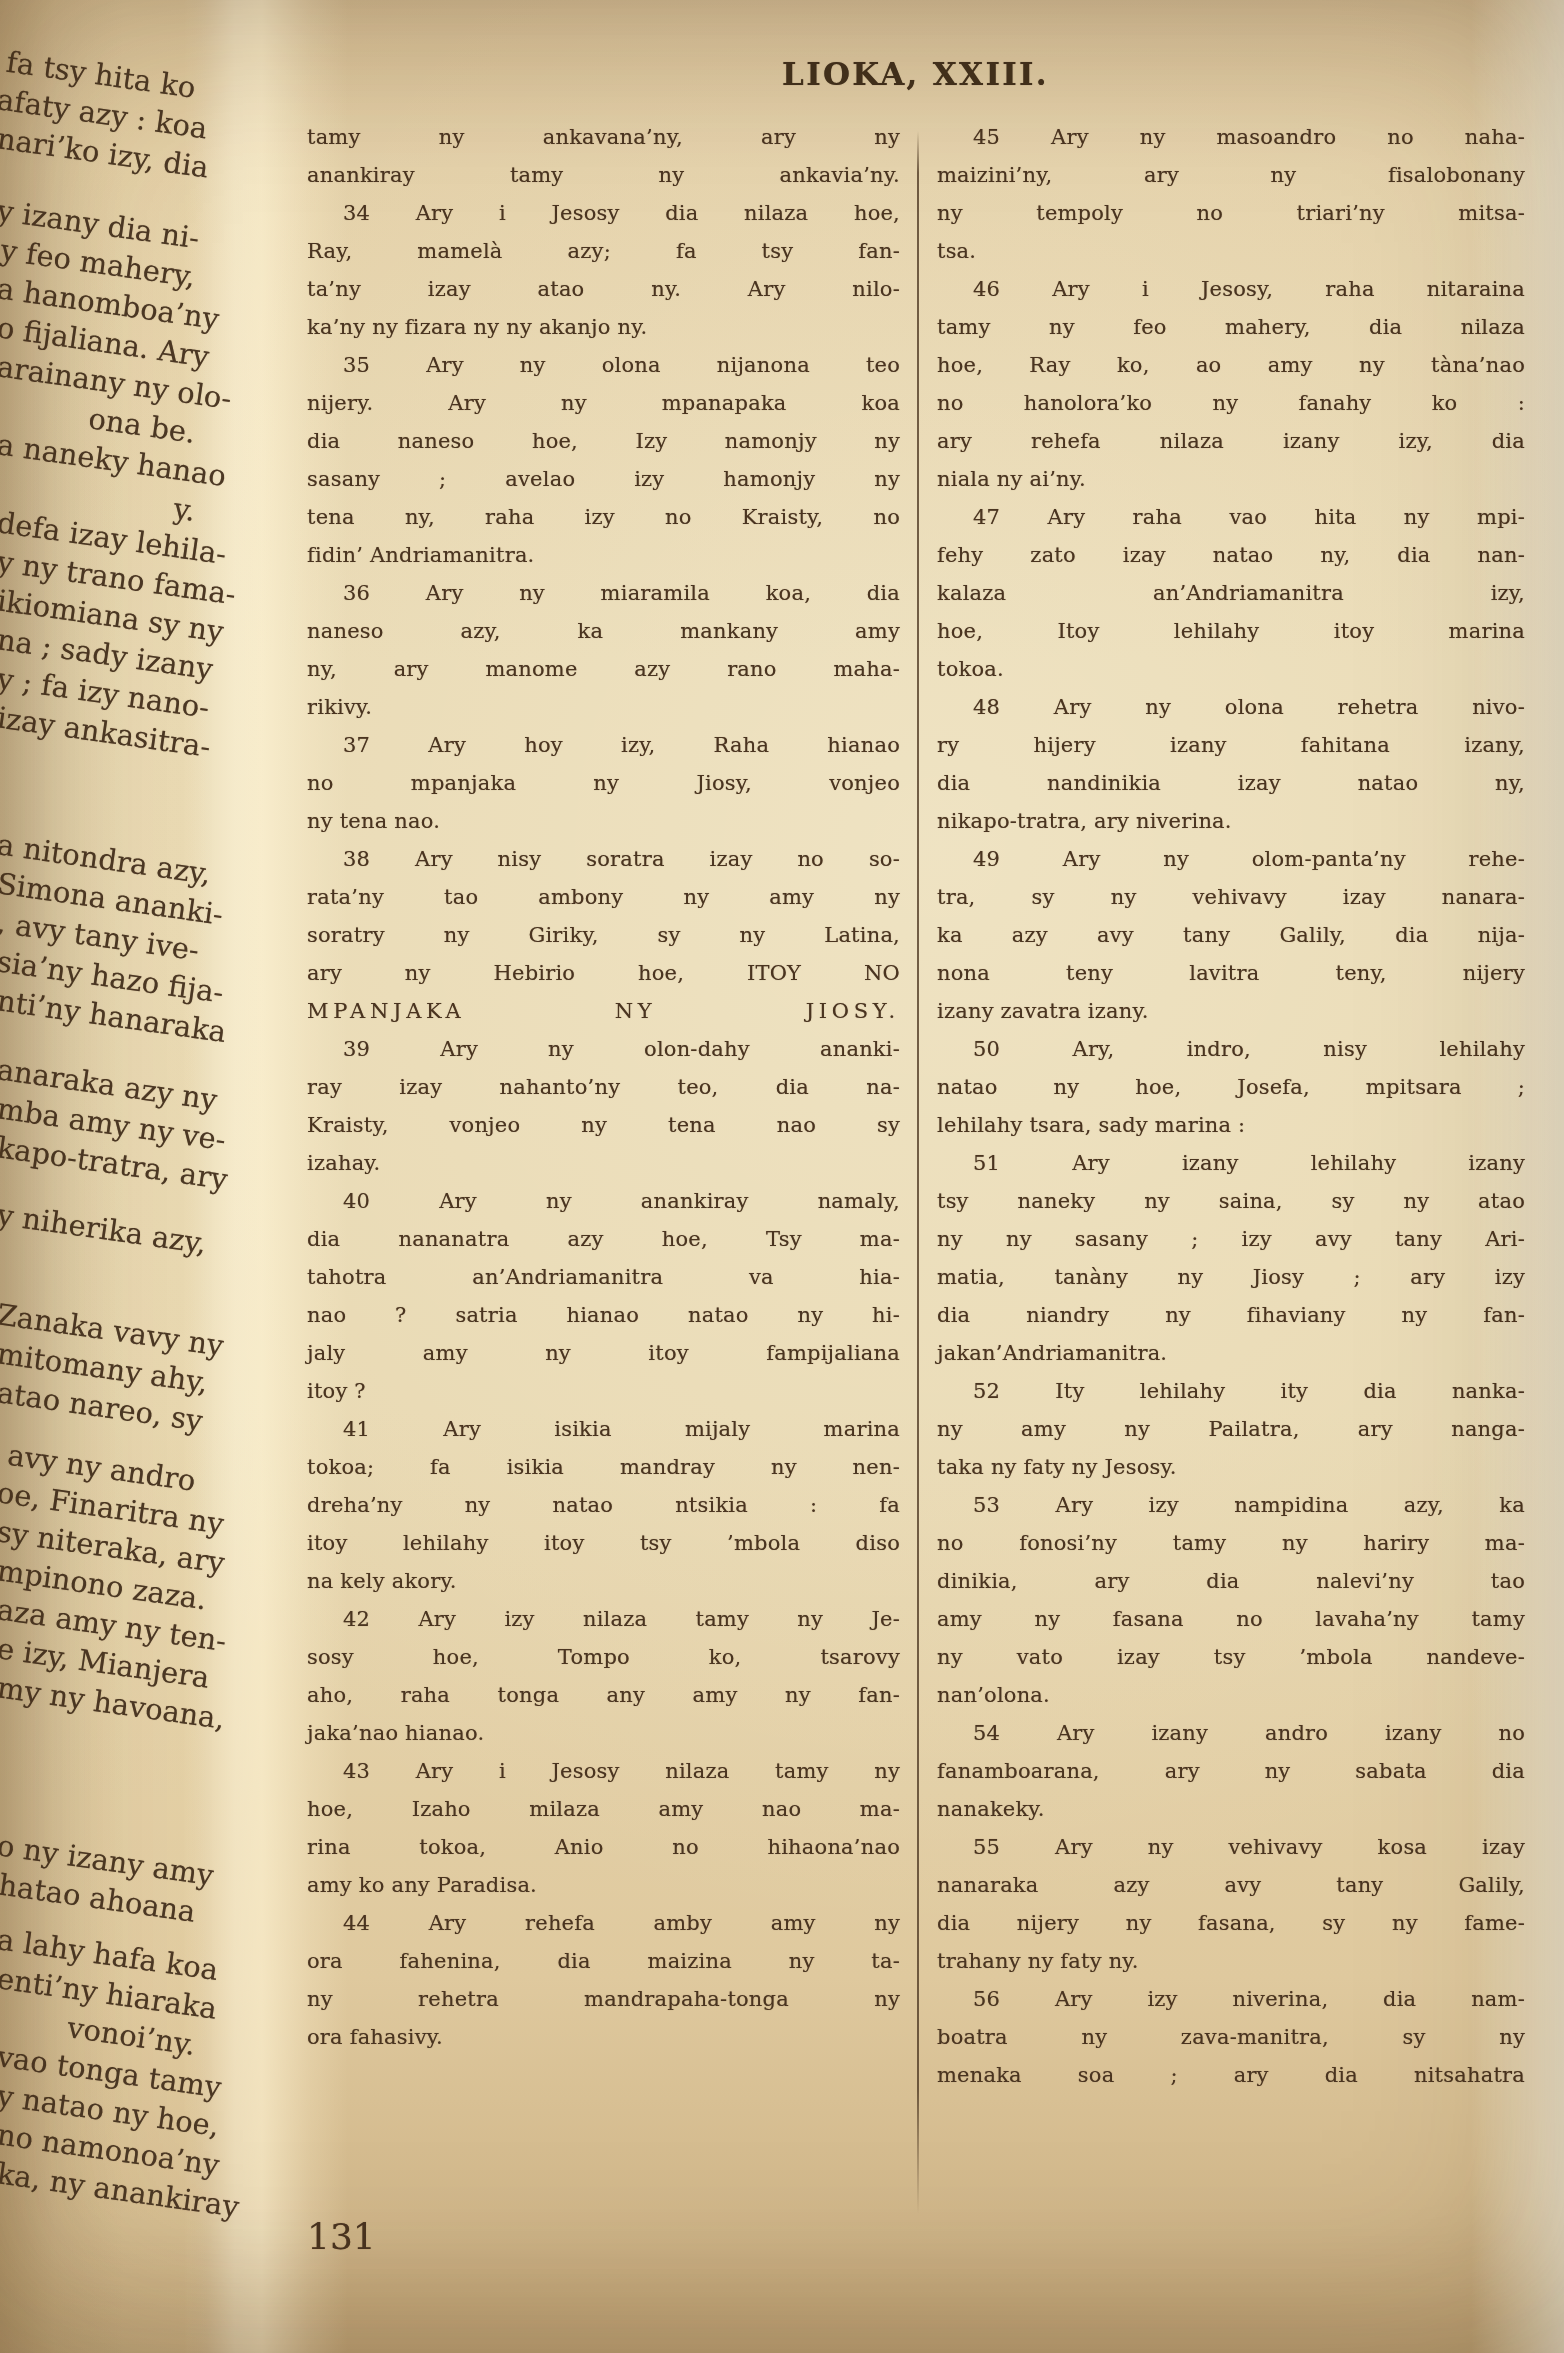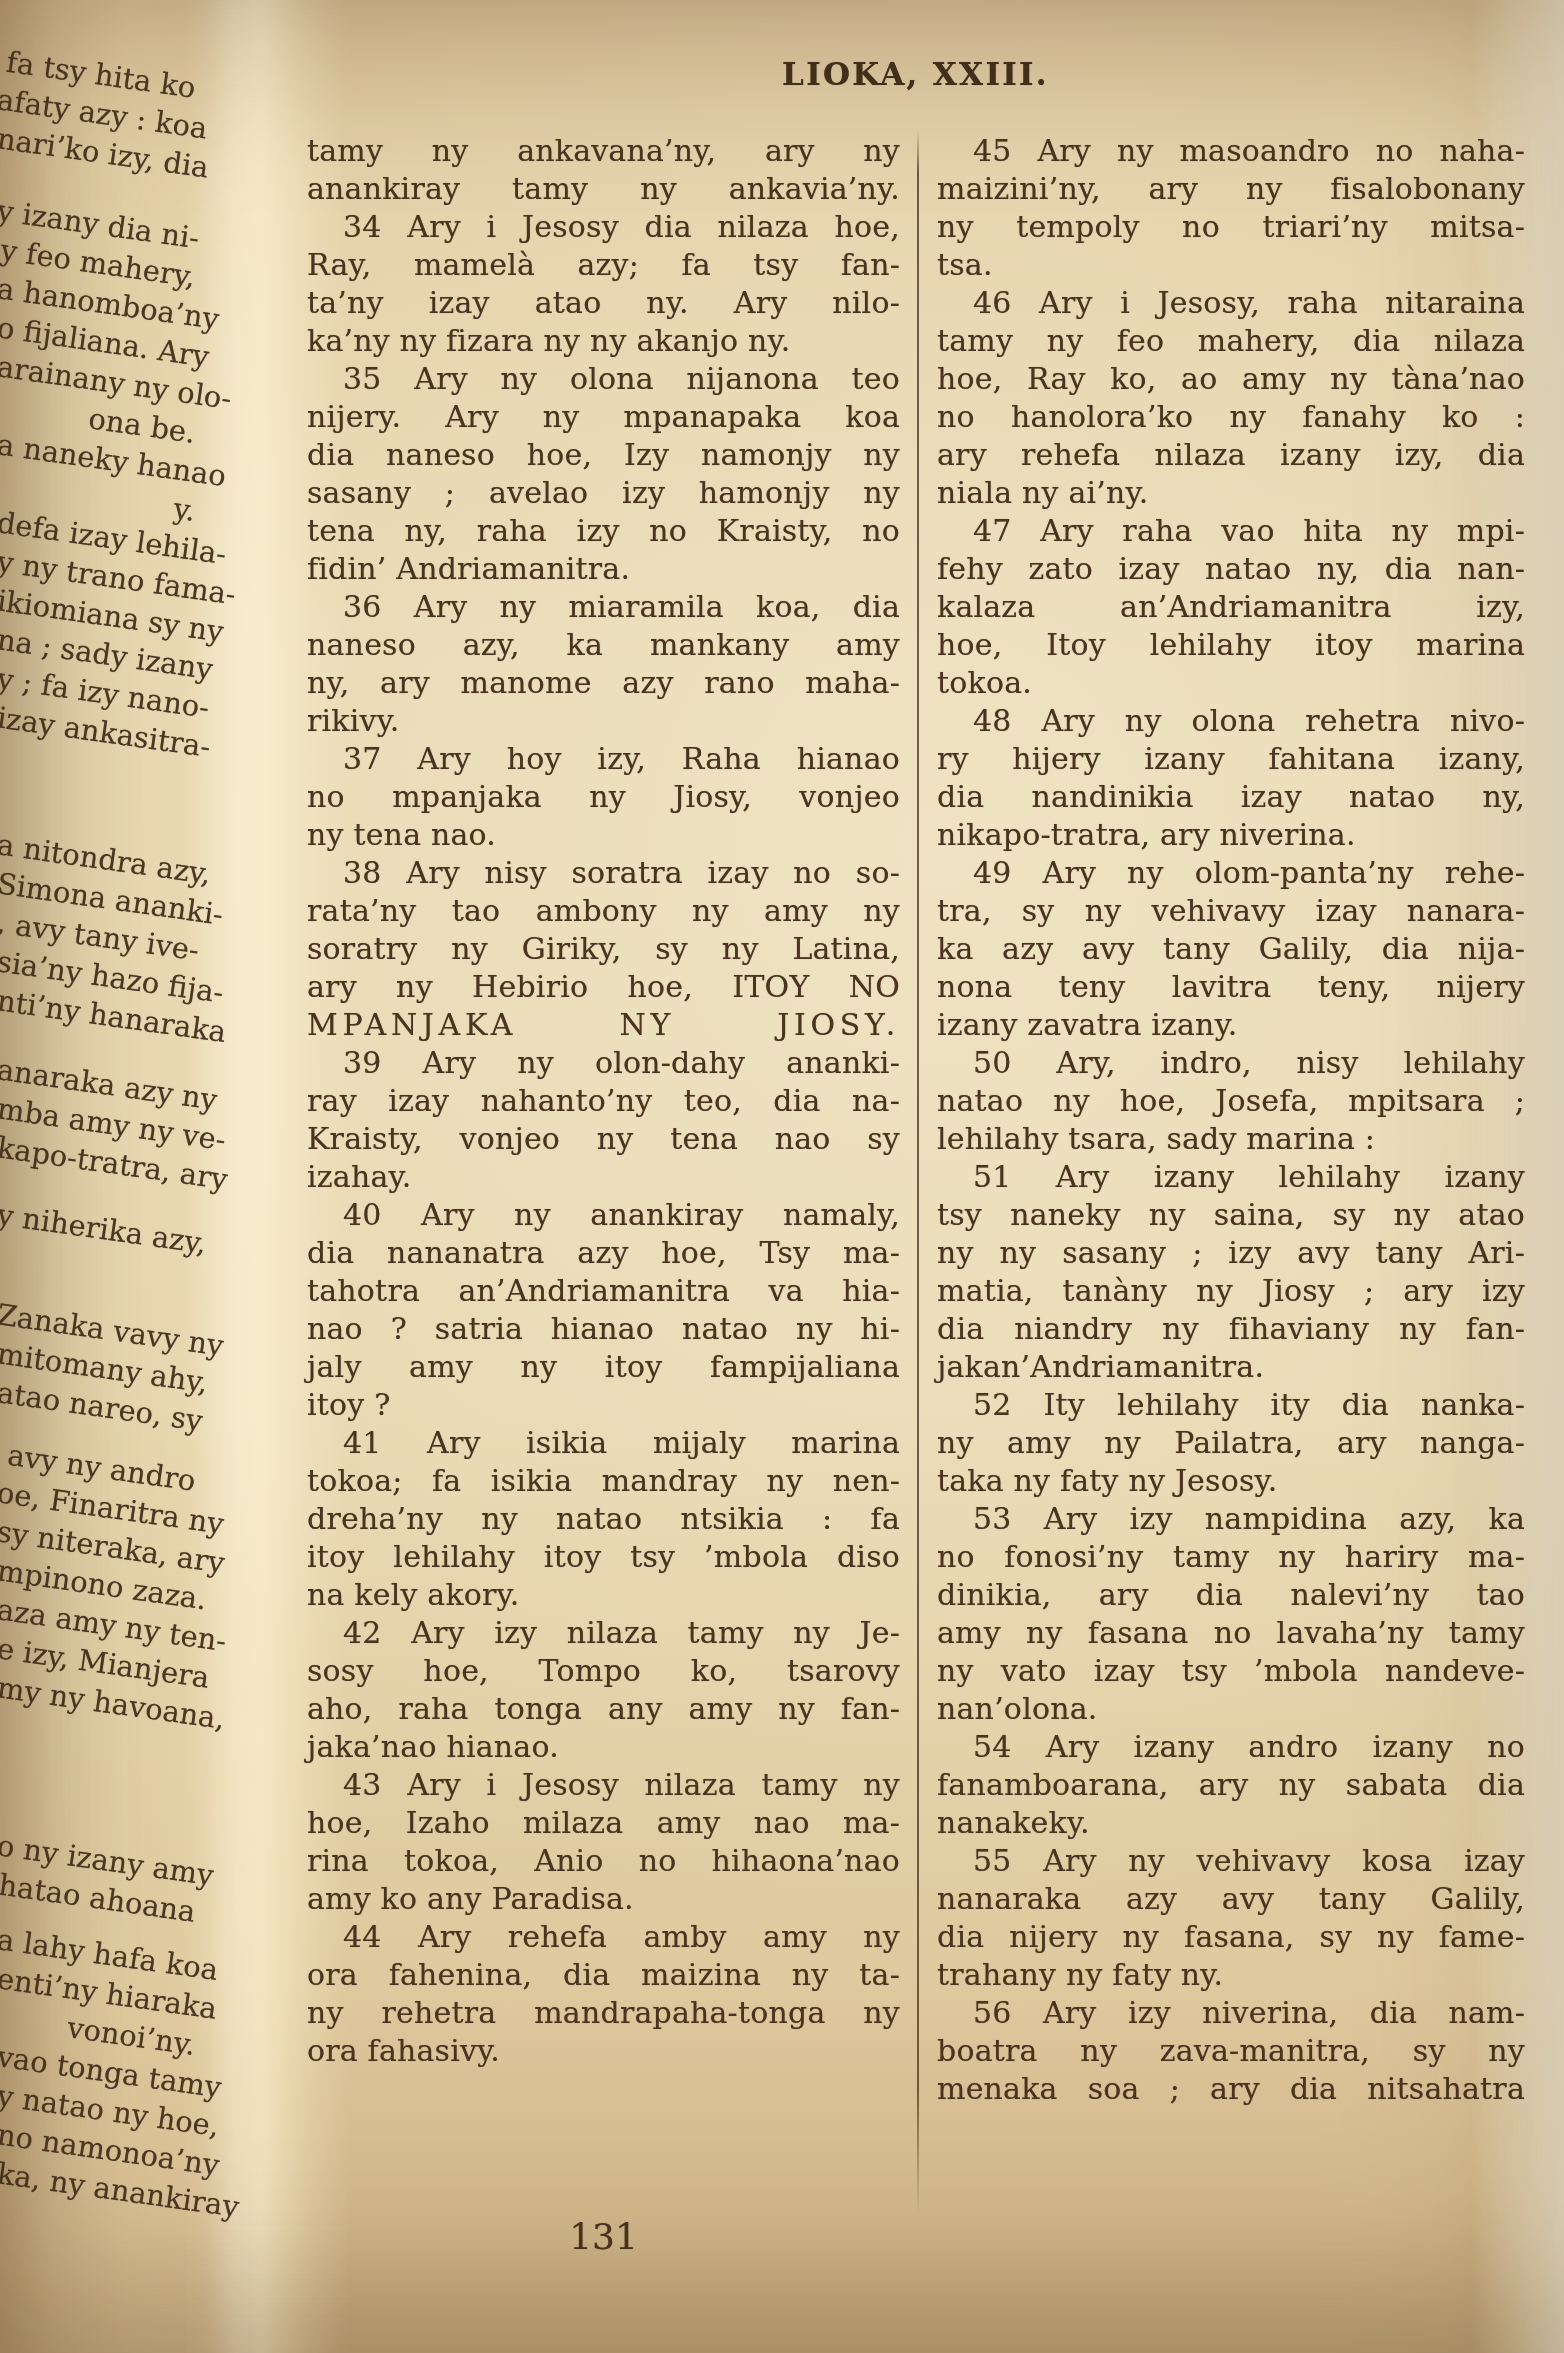--- a/index.html
+++ b/index.html
@@ -19,42 +19,42 @@
     box-shadow: inset 0 0 203px rgba(60,38,12,.26), inset 0 -55px 117px rgba(80,52,20,.14);
   }
   
   .header{
     position:absolute;top:59px;left:305px;width:1221px;text-align:center;
     font-weight:bold;font-size:31px;line-height:1;letter-spacing:2.3px;
     color:#42301c;text-shadow:0 0 0.8px rgba(66,48,28,.65);
   }
   
   .col{
-    position:absolute;top:132px;
-    font-size:30px;line-height:38px;color:#4a3420;
+    position:absolute;top:118px;
+    font-size:21px;line-height:38px;color:#4a3420;
     letter-spacing:0.2px;
     text-shadow:0 0 0.8px rgba(74,52,32,.55);
   }
   .col-left{left:307px;width:593px;}
   .col-right{left:937px;width:588px;}
   .tl{height:38px;text-align:justify;text-align-last:justify;white-space:nowrap;}
   .verse .tl:first-child{padding-left:36px;}
   .verse.cont .tl:first-child{padding-left:0;}
   .verse .tl:last-child{text-align-last:auto;}
   .verse.flush .tl:last-child{text-align-last:justify;}
   .verse[data-name="verse-38"] .tl:last-child{letter-spacing:4.7px;}
   
   .divider{
     position:absolute;left:917px;top:131px;width:2.3px;height:2083px;
     background:linear-gradient(180deg, rgba(82,60,38,0) 0%, rgba(82,60,38,.8) 2%,
                rgba(82,60,38,.8) 94%, rgba(82,60,38,0) 100%);
   }
   
   .pagenum{
-    position:absolute;top:2219px;left:307px;width:593px;text-align:center;
+    position:absolute;top:2219px;left:307px;width:593px;
     font-size:36px;line-height:1;color:#4a3420;text-shadow:0 0 0.8px rgba(74,52,32,.55);
   }
   
   .frags{
     position:absolute;left:-4.7px;top:69px;width:200px;
     filter:blur(0.5px);
   }
   .frag-line{
     height:39px;line-height:39px;white-space:nowrap;text-align:right;
     font-size:29px;color:#4c3824;text-shadow:0 0 0.8px rgba(76,56,36,.5);

